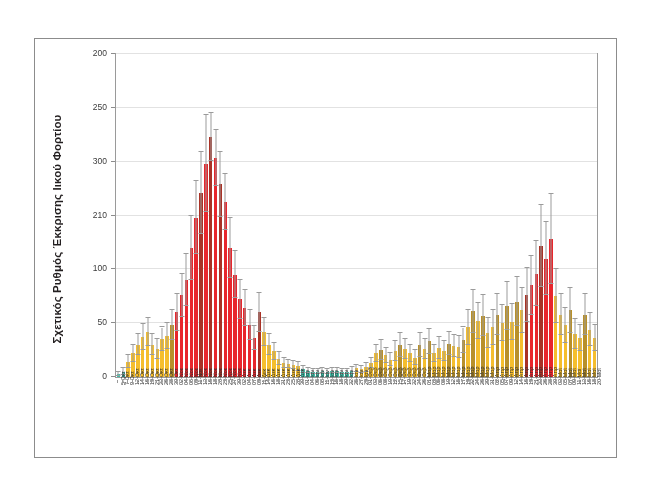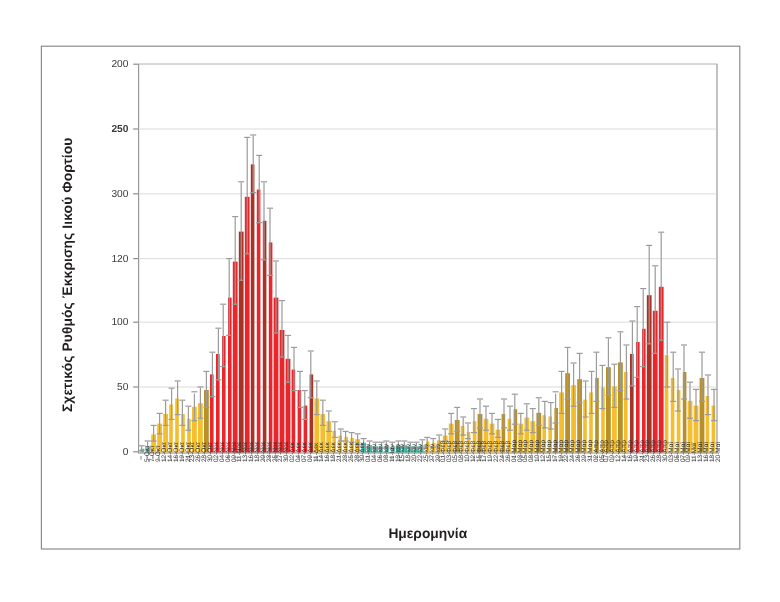--- a/index.html
+++ b/index.html
@@ -682,25 +682,25 @@
       </div>
   </div>
 
   <div id="yticks">
       <div class="ytick" style="left: 28px; top: 333px;">0</div>
       <div class="ytickmark" style="left: 76px; top: 337px;"></div>
       <div class="ytick" style="left: 28px; top: 279.167px;">50</div>
       <div class="ytickmark" style="left: 76px; top: 283.167px;"></div>
       <div class="ytick" style="left: 28px; top: 225.333px;">100</div>
       <div class="ytickmark" style="left: 76px; top: 229.333px;"></div>
-      <div class="ytick" style="left: 28px; top: 171.5px;">120</div>
+      <div class="ytick" style="left: 28px; top: 171.5px;">210</div>
       <div class="ytickmark" style="left: 76px; top: 175.5px;"></div>
       <div class="ytick" style="left: 28px; top: 117.667px;">300</div>
       <div class="ytickmark" style="left: 76px; top: 121.667px;"></div>
-      <div class="ytick" style="left: 28px; top: 63.8333px; font-weight: bold;">250</div>
+      <div class="ytick" style="left: 28px; top: 63.8333px;">250</div>
       <div class="ytickmark" style="left: 76px; top: 67.8333px;"></div>
       <div class="ytick" style="left: 28px; top: 10px;">200</div>
       <div class="ytickmark" style="left: 76px; top: 14px;"></div>
     </div>
   <div id="xlabels">
       <div class="xtickmark" style="left: 2.42929px;"></div>
       <div class="xlab" style="left: 4.62929px; top: 5px;">5-Οκτ</div>
       <div class="xtickmark" style="left: 7.28788px;"></div>
       <div class="xlab" style="left: 9.48788px; top: 5px;">7-Οκτ</div>
       <div class="xtickmark" style="left: 12.1465px;"></div>
@@ -891,15 +891,14 @@
       <div class="xlab" style="left: 461.336px; top: 5px;">11-Μαϊ</div>
       <div class="xtickmark" style="left: 463.995px;"></div>
       <div class="xlab" style="left: 466.195px; top: 5px;">13-Μαϊ</div>
       <div class="xtickmark" style="left: 468.854px;"></div>
       <div class="xlab" style="left: 471.054px; top: 5px;">16-Μαϊ</div>
       <div class="xtickmark" style="left: 473.712px;"></div>
       <div class="xlab" style="left: 475.912px; top: 5px;">18-Μαϊ</div>
       <div class="xtickmark" style="left: 478.571px;"></div>
       <div class="xlab" style="left: 480.771px; top: 5px;">20-Μαϊ</div>
     </div>
-  <div id="xtitle">Ημερομηνία</div>
 
 </div>
 
 </body></html>

